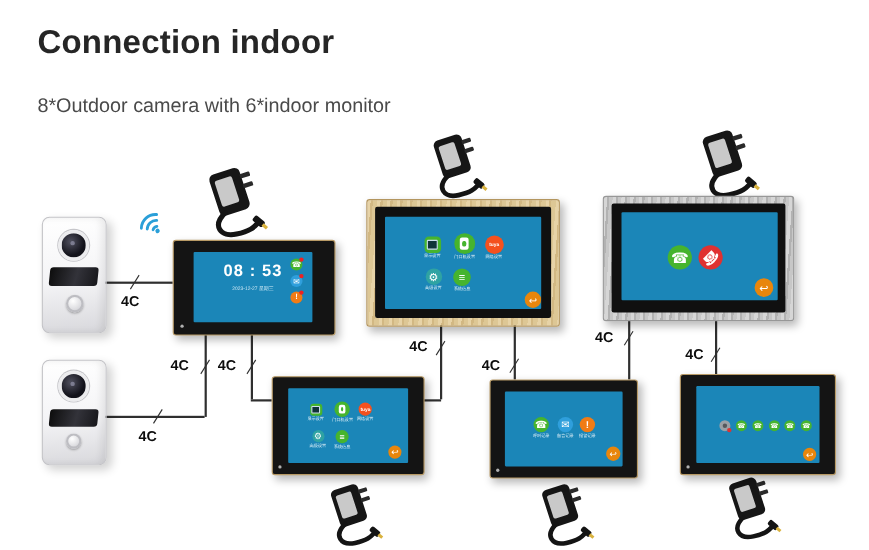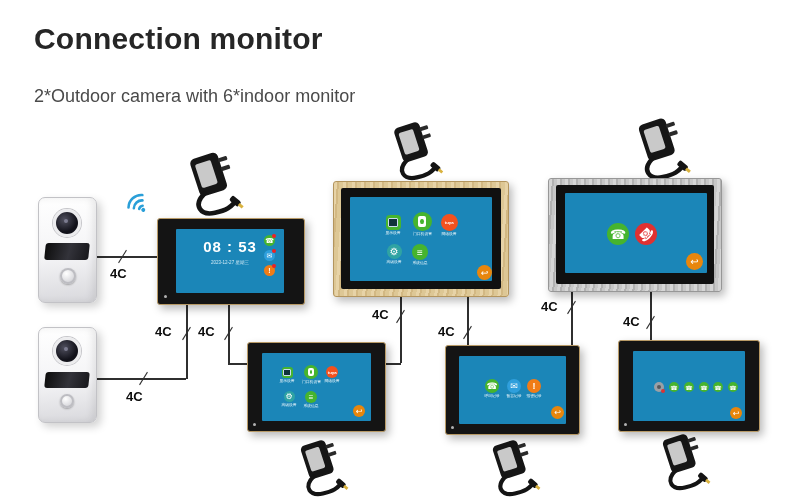--- a/index.html
+++ b/index.html
@@ -47,22 +47,22 @@
   .graydot{width:40%;height:40%;border-radius:50%;background:#55585c;}
   .gbadge{position:absolute;right:-1px;bottom:-1px;width:4px;height:4px;border-radius:50%;background:#d33;}
   .adapter{position:absolute;}
   .wifi{position:absolute;}
 </style>
 </head>
 <body>
 
 <div class="canvas">
 
-  <div class="title">Connection monitor</div>
-  <div class="subtitle">2*Outdoor camera with 6*indoor monitor</div>
+  <div class="title">Connection indoor</div>
+  <div class="subtitle">8*Outdoor camera with 6*indoor monitor</div>
 
   <div class="line" style="left:95px;top:256px;width:62px;height:1.5px"></div>
   <div class="line" style="left:95px;top:378px;width:91px;height:1.5px"></div>
   <div class="line" style="left:186px;top:303px;width:1.5px;height:76px"></div>
   <div class="line" style="left:228px;top:303px;width:1.5px;height:60px"></div>
   <div class="line" style="left:228px;top:363px;width:19px;height:1.5px"></div>
   <div class="line" style="left:384px;top:363px;width:17px;height:1.5px"></div>
   <div class="line" style="left:400px;top:295px;width:1.5px;height:68px"></div>
   <div class="line" style="left:467px;top:295px;width:1.5px;height:50px"></div>
   <div class="line" style="left:571px;top:290px;width:1.5px;height:55px"></div>

